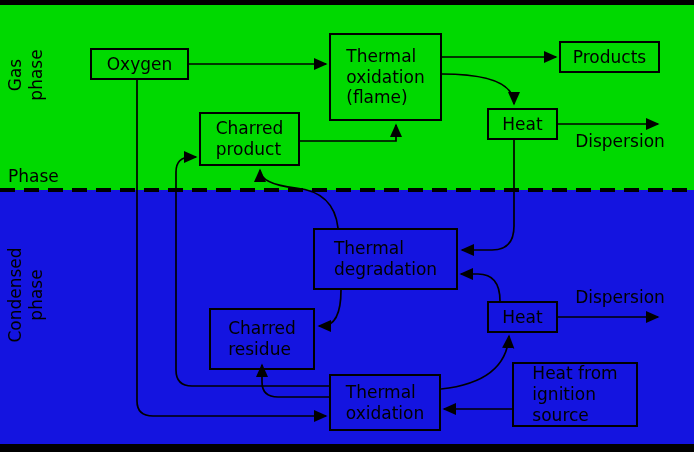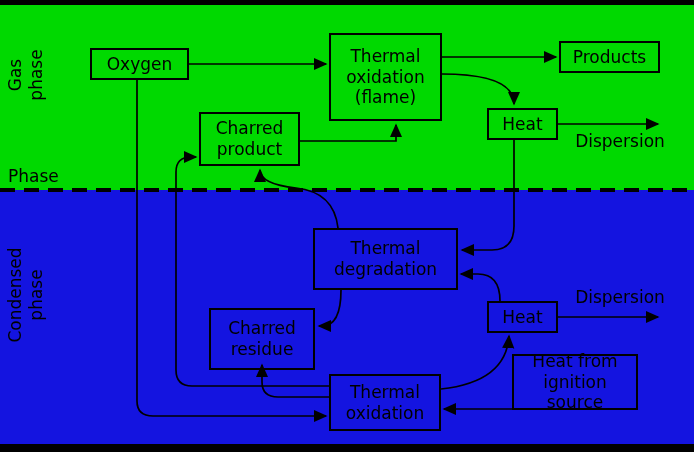--- a/index.html
+++ b/index.html
@@ -6,21 +6,21 @@
   .stage{
     position:relative;width:694px;height:452px;background:#000;overflow:hidden;
     font-family:"DejaVu Sans","Liberation Sans",sans-serif;color:#000;
   }
   .region{position:absolute;left:0;width:694px;z-index:0;}
   #gas-region{top:5px;height:185px;}
   #condensed-region{top:190px;height:254px;}
   svg.wires{position:absolute;left:0;top:0;z-index:1;pointer-events:none;}
   .node{
     position:absolute;z-index:2;box-sizing:border-box;border:2px solid #000;
-    display:flex;align-items:center;justify-content:center;text-align:center;
+    display:flex;align-items:center;justify-content:center;
     white-space:pre-line;font-size:17px;line-height:1.22;background:transparent;
   }
   .floating-label{
     position:absolute;z-index:2;font-size:17px;line-height:1.2;white-space:pre-line;
   }
   .vlabel{
     position:absolute;z-index:2;display:flex;align-items:center;justify-content:center;
     text-align:center;white-space:pre-line;font-size:17px;line-height:1.25;
     transform:rotate(-90deg);
   }
@@ -79,17 +79,17 @@
 product</div>
 
   <div class="node" style="left:313px;top:228px;width:145px;height:62px;">Thermal
 degradation</div>
   <div class="node" style="left:209px;top:308px;width:106px;height:62px;">Charred
 residue</div>
   <div class="node" style="left:487px;top:301px;width:71px;height:32px;">Heat</div>
   <div class="floating-label" style="left:566px;top:287px;width:108px;text-align:center;">Dispersion</div>
   <div class="node" style="left:329px;top:374px;width:112px;height:57px;">Thermal
 oxidation</div>
-  <div class="node" style="left:512px;top:354px;width:126px;height:56px;">Heat from
+  <div class="node" style="left:512px;top:362px;width:126px;height:65px;">Heat from
 ignition
 source</div>
 
 </div>
 
 </body></html>

